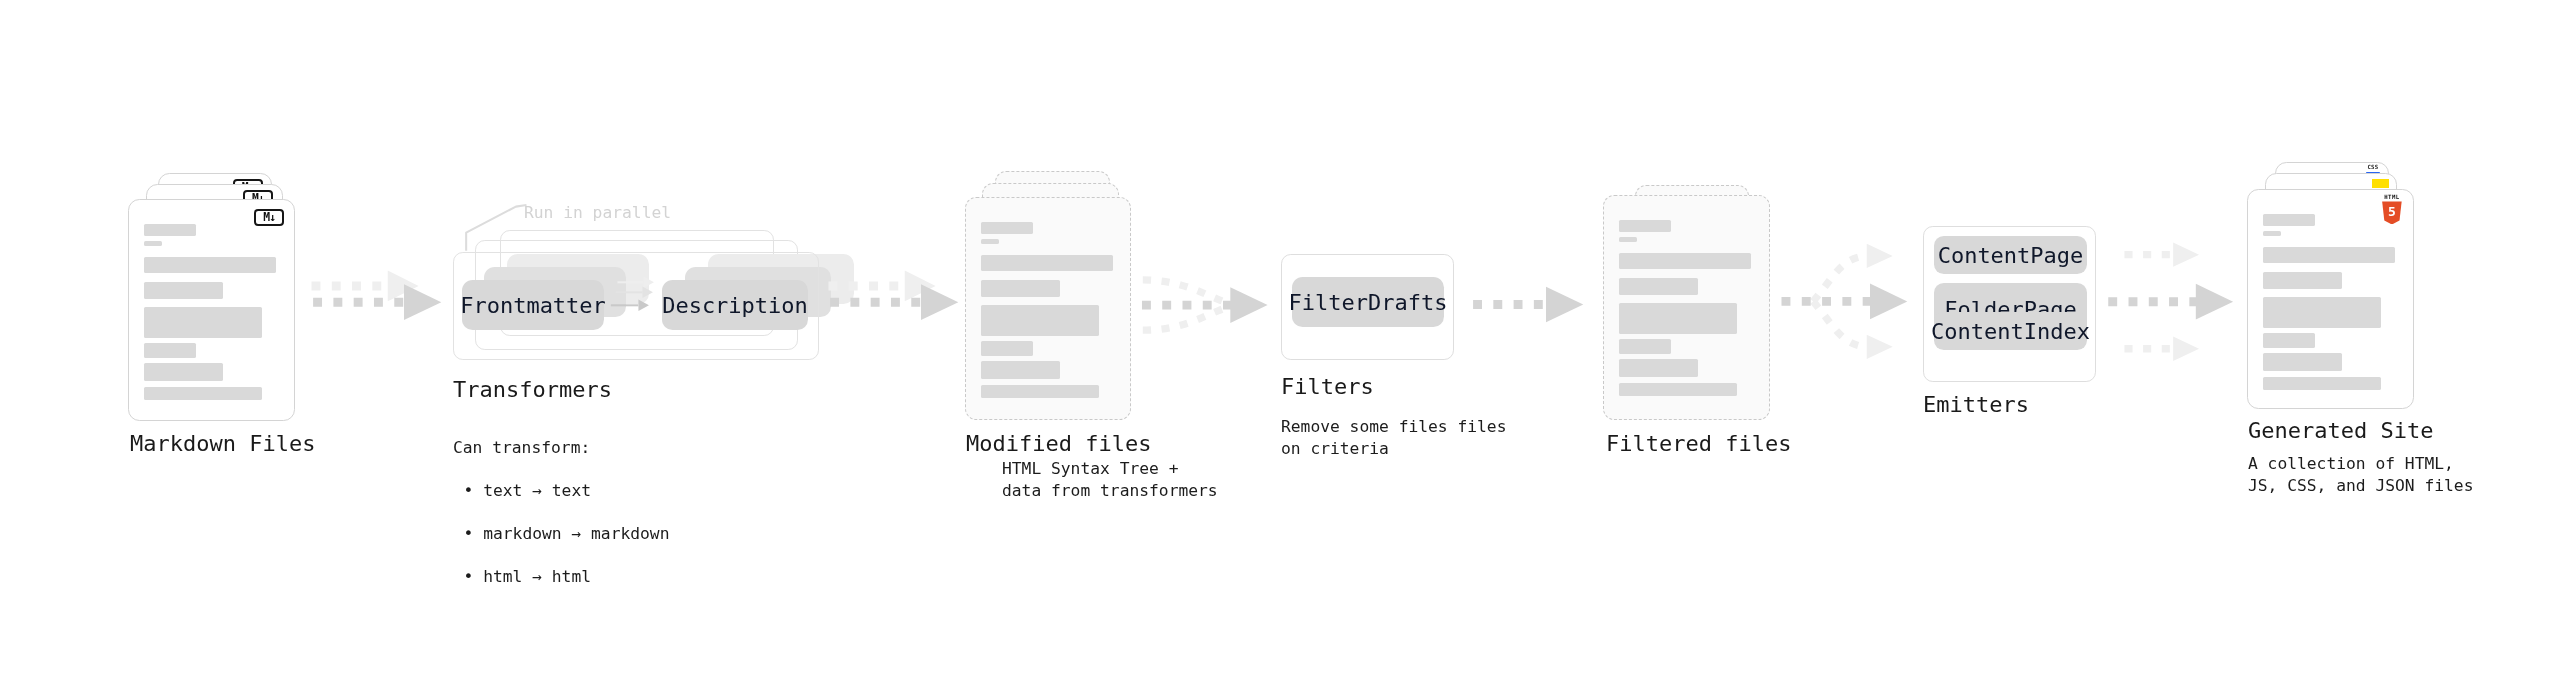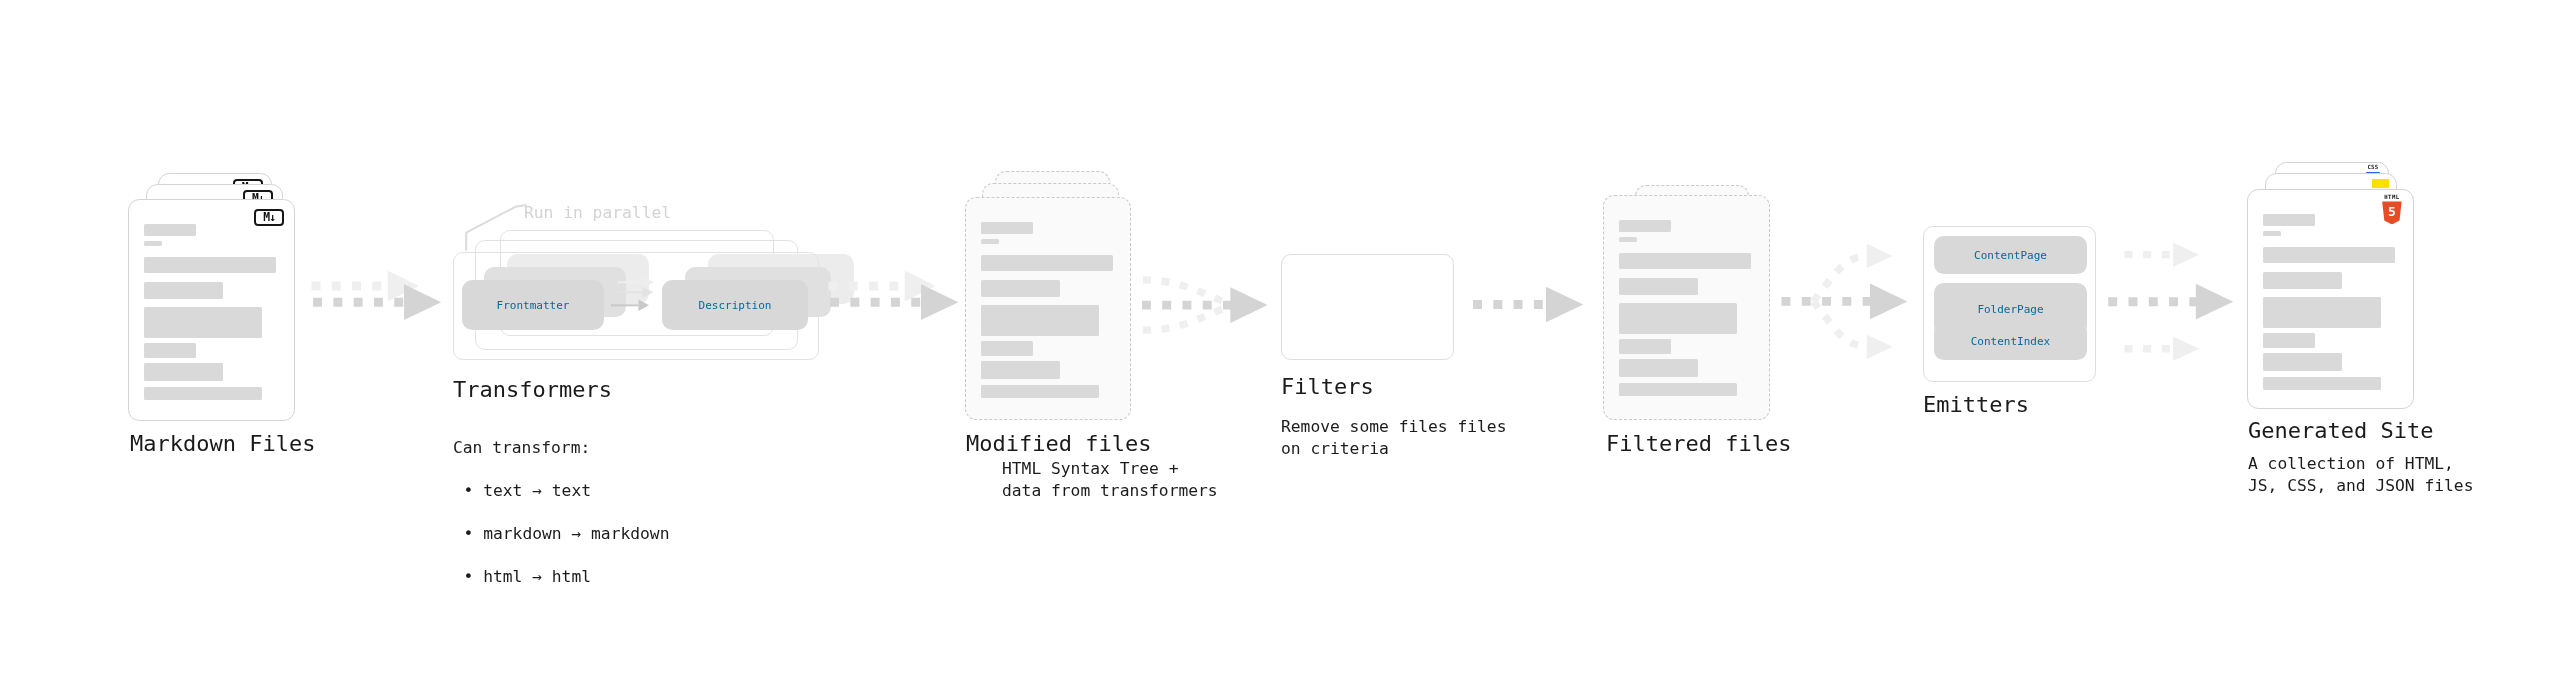--- a/index.html
+++ b/index.html
@@ -42,22 +42,22 @@
   .html-badge .html-txt{font-size:5.7px;font-weight:bold;color:#111;line-height:6.5px;letter-spacing:0.4px}
   .html-badge .shield{width:19.5px;height:23px;margin:0.8px auto 0;background:var(--html5_orange);
     clip-path:polygon(0 0,100% 0,89% 83%,50% 100%,11% 83%);
     color:#fff;font-weight:bold;font-size:13px;display:flex;align-items:center;justify-content:center;padding-bottom:2.4px}
 
   
   .gbox{position:absolute;border:1.6px solid var(--box_border);border-radius:9.8px;background:transparent}
   .gbox.filled{background:#ffffff;border-color:#dedede}
 
   
-  .node{position:absolute;background:var(--button_gray);border-radius:10.6px;color:#0369a1;
-    font-size:11px;display:flex;align-items:center;justify-content:center}
+  .node{position:absolute;background:var(--button_gray);border-radius:10.6px;color:#0f172a;
+    font-size:22px;display:flex;align-items:center;justify-content:center}
   .node.g1{background:#e0e0e0}
   .node.g2{background:#ececec}
 
   
   .title{position:absolute;font-size:22px;font-weight:500;color:var(--ink);white-space:nowrap}
   .sub{position:absolute;font-size:16.3px;line-height:21.5px;color:#1c1c1c;white-space:pre-line}
   .note{position:absolute;font-size:16.3px;color:var(--note_gray);white-space:nowrap}
   .bullets{list-style:none;margin-top:0.8px}
   .bullets li{font-size:16.3px;line-height:21.5px;padding-left:10.6px}
   .bullets li::before{content:"• ";}
@@ -164,20 +164,21 @@
 data from transformers</div>
 
   <svg class="abs" style="left:1136px;top:267px" width="140" height="77" viewBox="0 0 172 95">
     <path class="dash thin lt" d="M 8,16 C 55,16 80,32 106,42"></path>
     <path class="dash thin lt" d="M 8,78 C 55,78 80,62 106,52"></path>
     <line class="dash" x1="7" y1="47" x2="118" y2="47"></line>
     <polygon class="head" points="116,25 116,69 162,47"></polygon>
   </svg>
 
   <div class="gbox filled" style="left:1281px;top:254px;width:173px;height:106px"></div>
+  <div class="node" style="left:1292px;top:277px;width:152px;height:50px">FilterDrafts</div>
   <div class="title" style="left:1281px;top:374px">Filters</div>
   <div class="sub" style="left:1281px;top:416px">Remove some files files
 on criteria</div>
 
   <svg class="abs" style="left:1468px;top:281px" width="122" height="47" viewBox="0 0 150 58">
     <line class="dash" x1="6" y1="29" x2="98" y2="29"></line>
       <polygon class="head" points="96,7 96,51 142,29"></polygon>
   </svg>
 
   <div class="card dashed" style="left:1635px;top:185px;width:114px;height:98px;z-index:1"></div>
@@ -200,21 +201,21 @@
     <polygon class="head lt" points="114,12 114,42 146,27"></polygon>
     <path class="dash thin lt" d="M 48,83 C 72,111 82,136 112,139"></path>
     <polygon class="head lt" points="114,124 114,154 146,139"></polygon>
     <line class="dash" x1="9" y1="83" x2="120" y2="83"></line>
     <polygon class="head" points="118,61 118,105 164,83"></polygon>
   </svg>
 
   <div class="gbox filled" style="left:1923px;top:226px;width:173px;height:156px"></div>
   <div class="node" style="left:1934px;top:236px;width:153px;height:38px;border-radius:9.8px">ContentPage</div>
   <div class="node" style="left:1934px;top:283px;width:153px;height:52px;border-radius:9.8px">FolderPage</div>
-  <div class="node" style="left:1934px;top:322px;width:153px;height:38px;border-radius:9.8px">ContentIndex</div>
+  <div class="node" style="left:1934px;top:312px;width:153px;height:38px;border-radius:9.8px">ContentIndex</div>
   <div class="title" style="left:1923px;top:392px">Emitters</div>
 
   <svg class="abs" style="left:2103px;top:236px" width="137" height="133" viewBox="0 0 168 164">
     <line class="dash thin lt" x1="26" y1="23" x2="88" y2="23"></line>
       <polygon class="head lt" points="86,8 86,38 118,23"></polygon>
     <line class="dash" x1="6" y1="81" x2="116" y2="81"></line>
       <polygon class="head" points="114,59 114,103 160,81"></polygon>
     <line class="dash thin lt" x1="26" y1="139" x2="88" y2="139"></line>
       <polygon class="head lt" points="86,124 86,154 118,139"></polygon>
   </svg>

